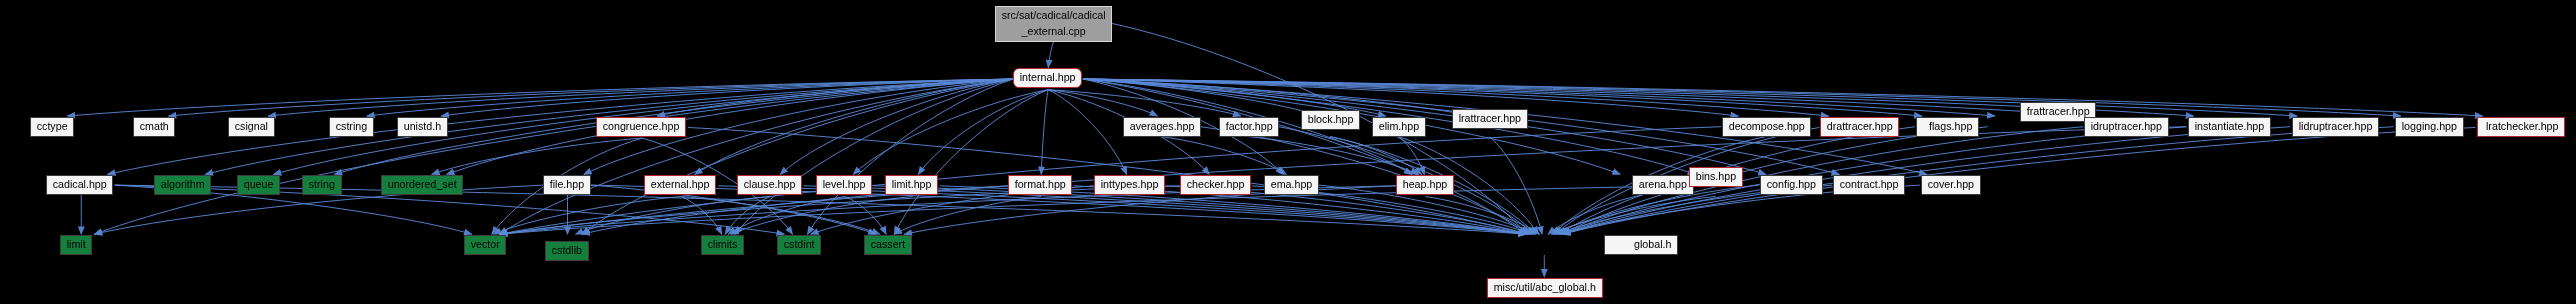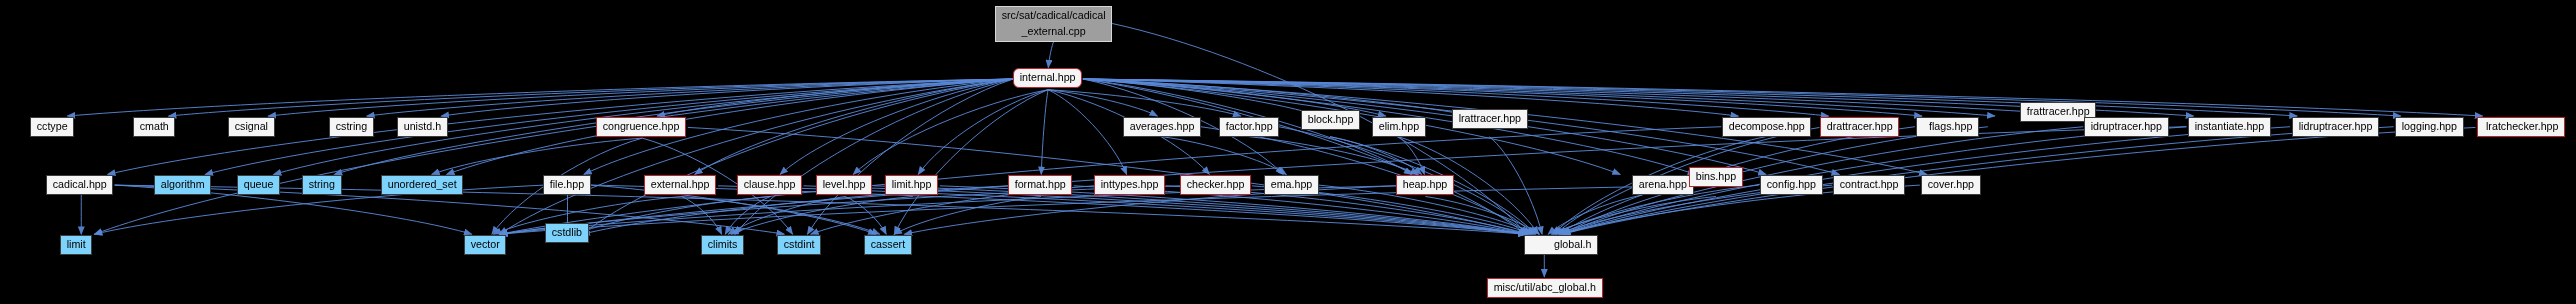--- a/index.html
+++ b/index.html
@@ -25,21 +25,21 @@
     padding: 1.4px 5.7px;
     font-size: 10.7px;
     line-height: 17px;
     text-align: center;
     color: #000000;
     background: #f5f5f5;
     border: 0.7px solid #3c3c3c;
     box-sizing: border-box;
     cursor: pointer;
   }
-  .node.gray { background: #7dd3fc; }
+  .node.gray { background: #15803d; }
   .node.red  { border: 1.4px solid #b9252c; }
   .node.main {
     background: #9e9e9e;
     border: 0.7px solid #d7d7d7;
     cursor: default;
   }
   .node .line { display: block; line-height: 15.7px; }
 </style>
 </head>
 <body>
@@ -291,32 +291,32 @@
     </div>
     <div class="node plain" style="left: 1921px; top: 175px; text-align: center;">
       <span class="line">cover.hpp</span>
     </div>
     <div class="node gray" style="left: 60px; top: 235px;">
       <span class="line">limit</span>
     </div>
     <div class="node gray" style="left: 464px; top: 235px;">
       <span class="line">vector</span>
     </div>
-    <div class="node gray" style="left: 545px; top: 223px; text-align: center;">
+    <div class="node gray" style="left: 545px; top: 241px; text-align: center;">
       <span class="line">cstdlib</span>
     </div>
     <div class="node gray" style="left: 701px; top: 235px;">
       <span class="line">climits</span>
     </div>
     <div class="node gray" style="left: 777px; top: 235px;">
       <span class="line">cstdint</span>
     </div>
     <div class="node gray" style="left: 864px; top: 235px;">
       <span class="line">cassert</span>
     </div>
-    <div class="node plain" style="left: 1524px; top: 235px; padding-left: 29px;">
+    <div class="node plain" style="left: 1604px; top: 235px; padding-left: 29px;">
       <span class="line">global.h</span>
     </div>
     <div class="node red" style="left: 1487px; top: 278px;">
       <span class="line">misc/util/abc_global.h</span>
     </div>
   </div>
 
 
 </body></html>

